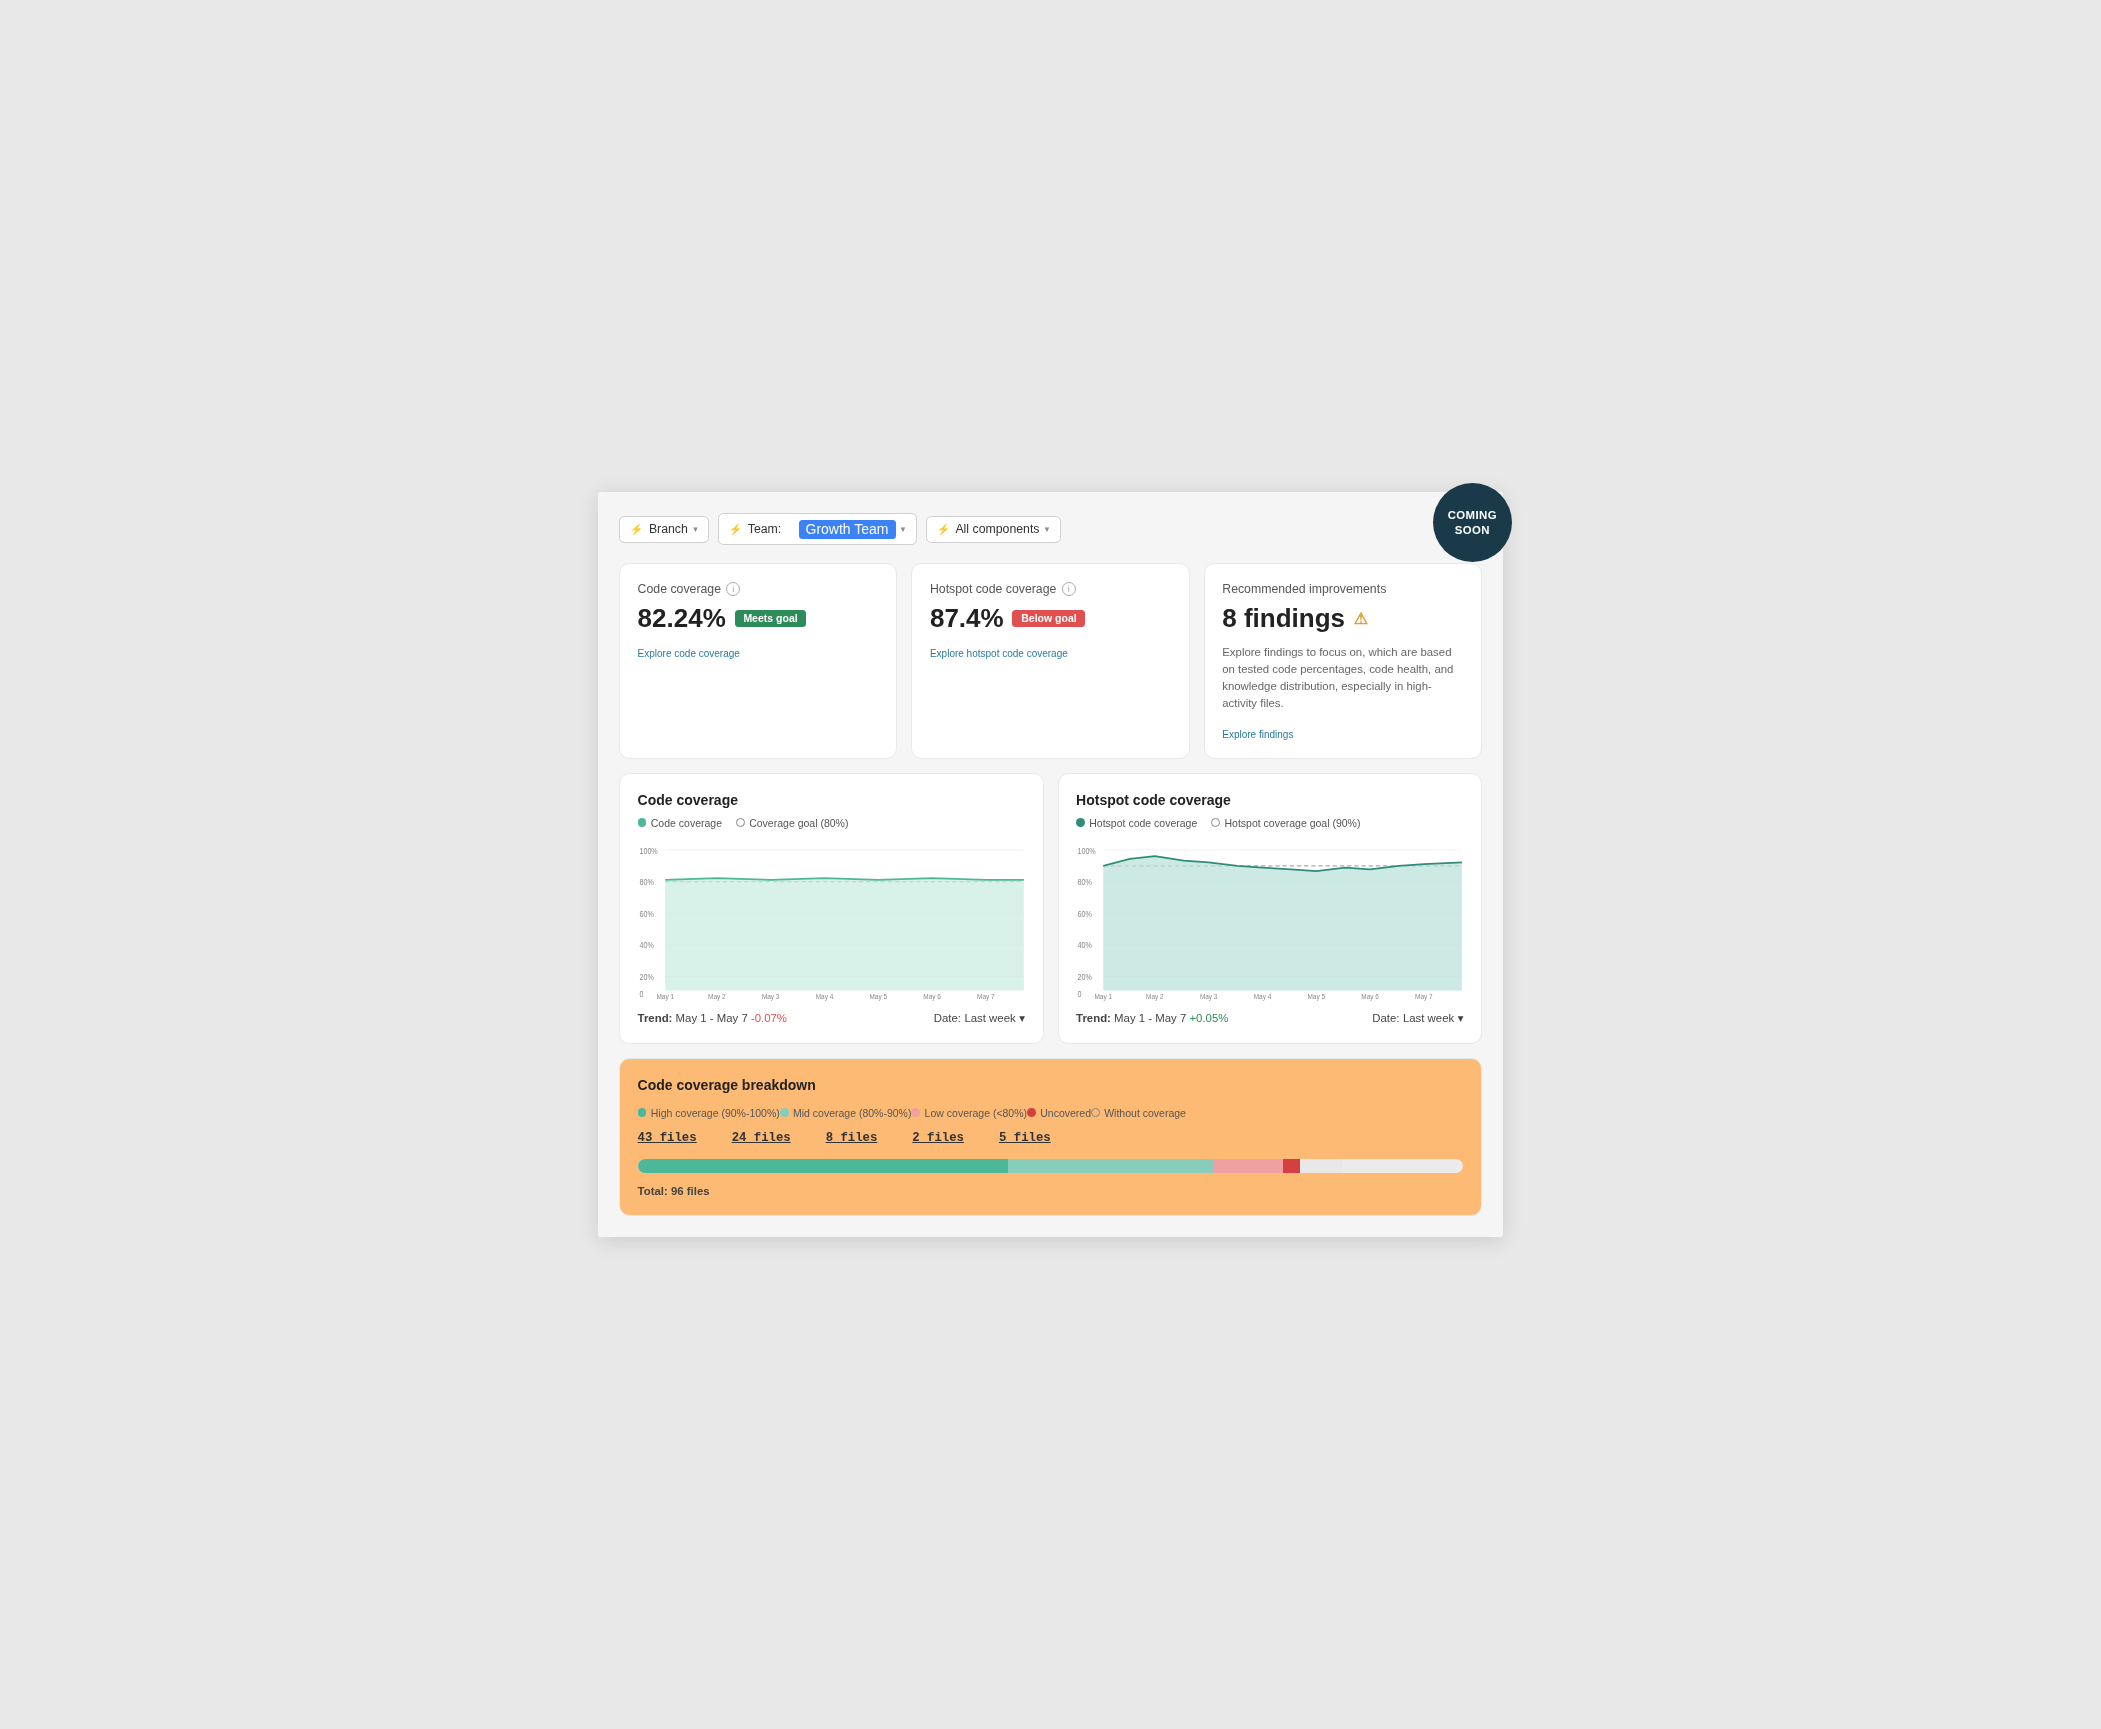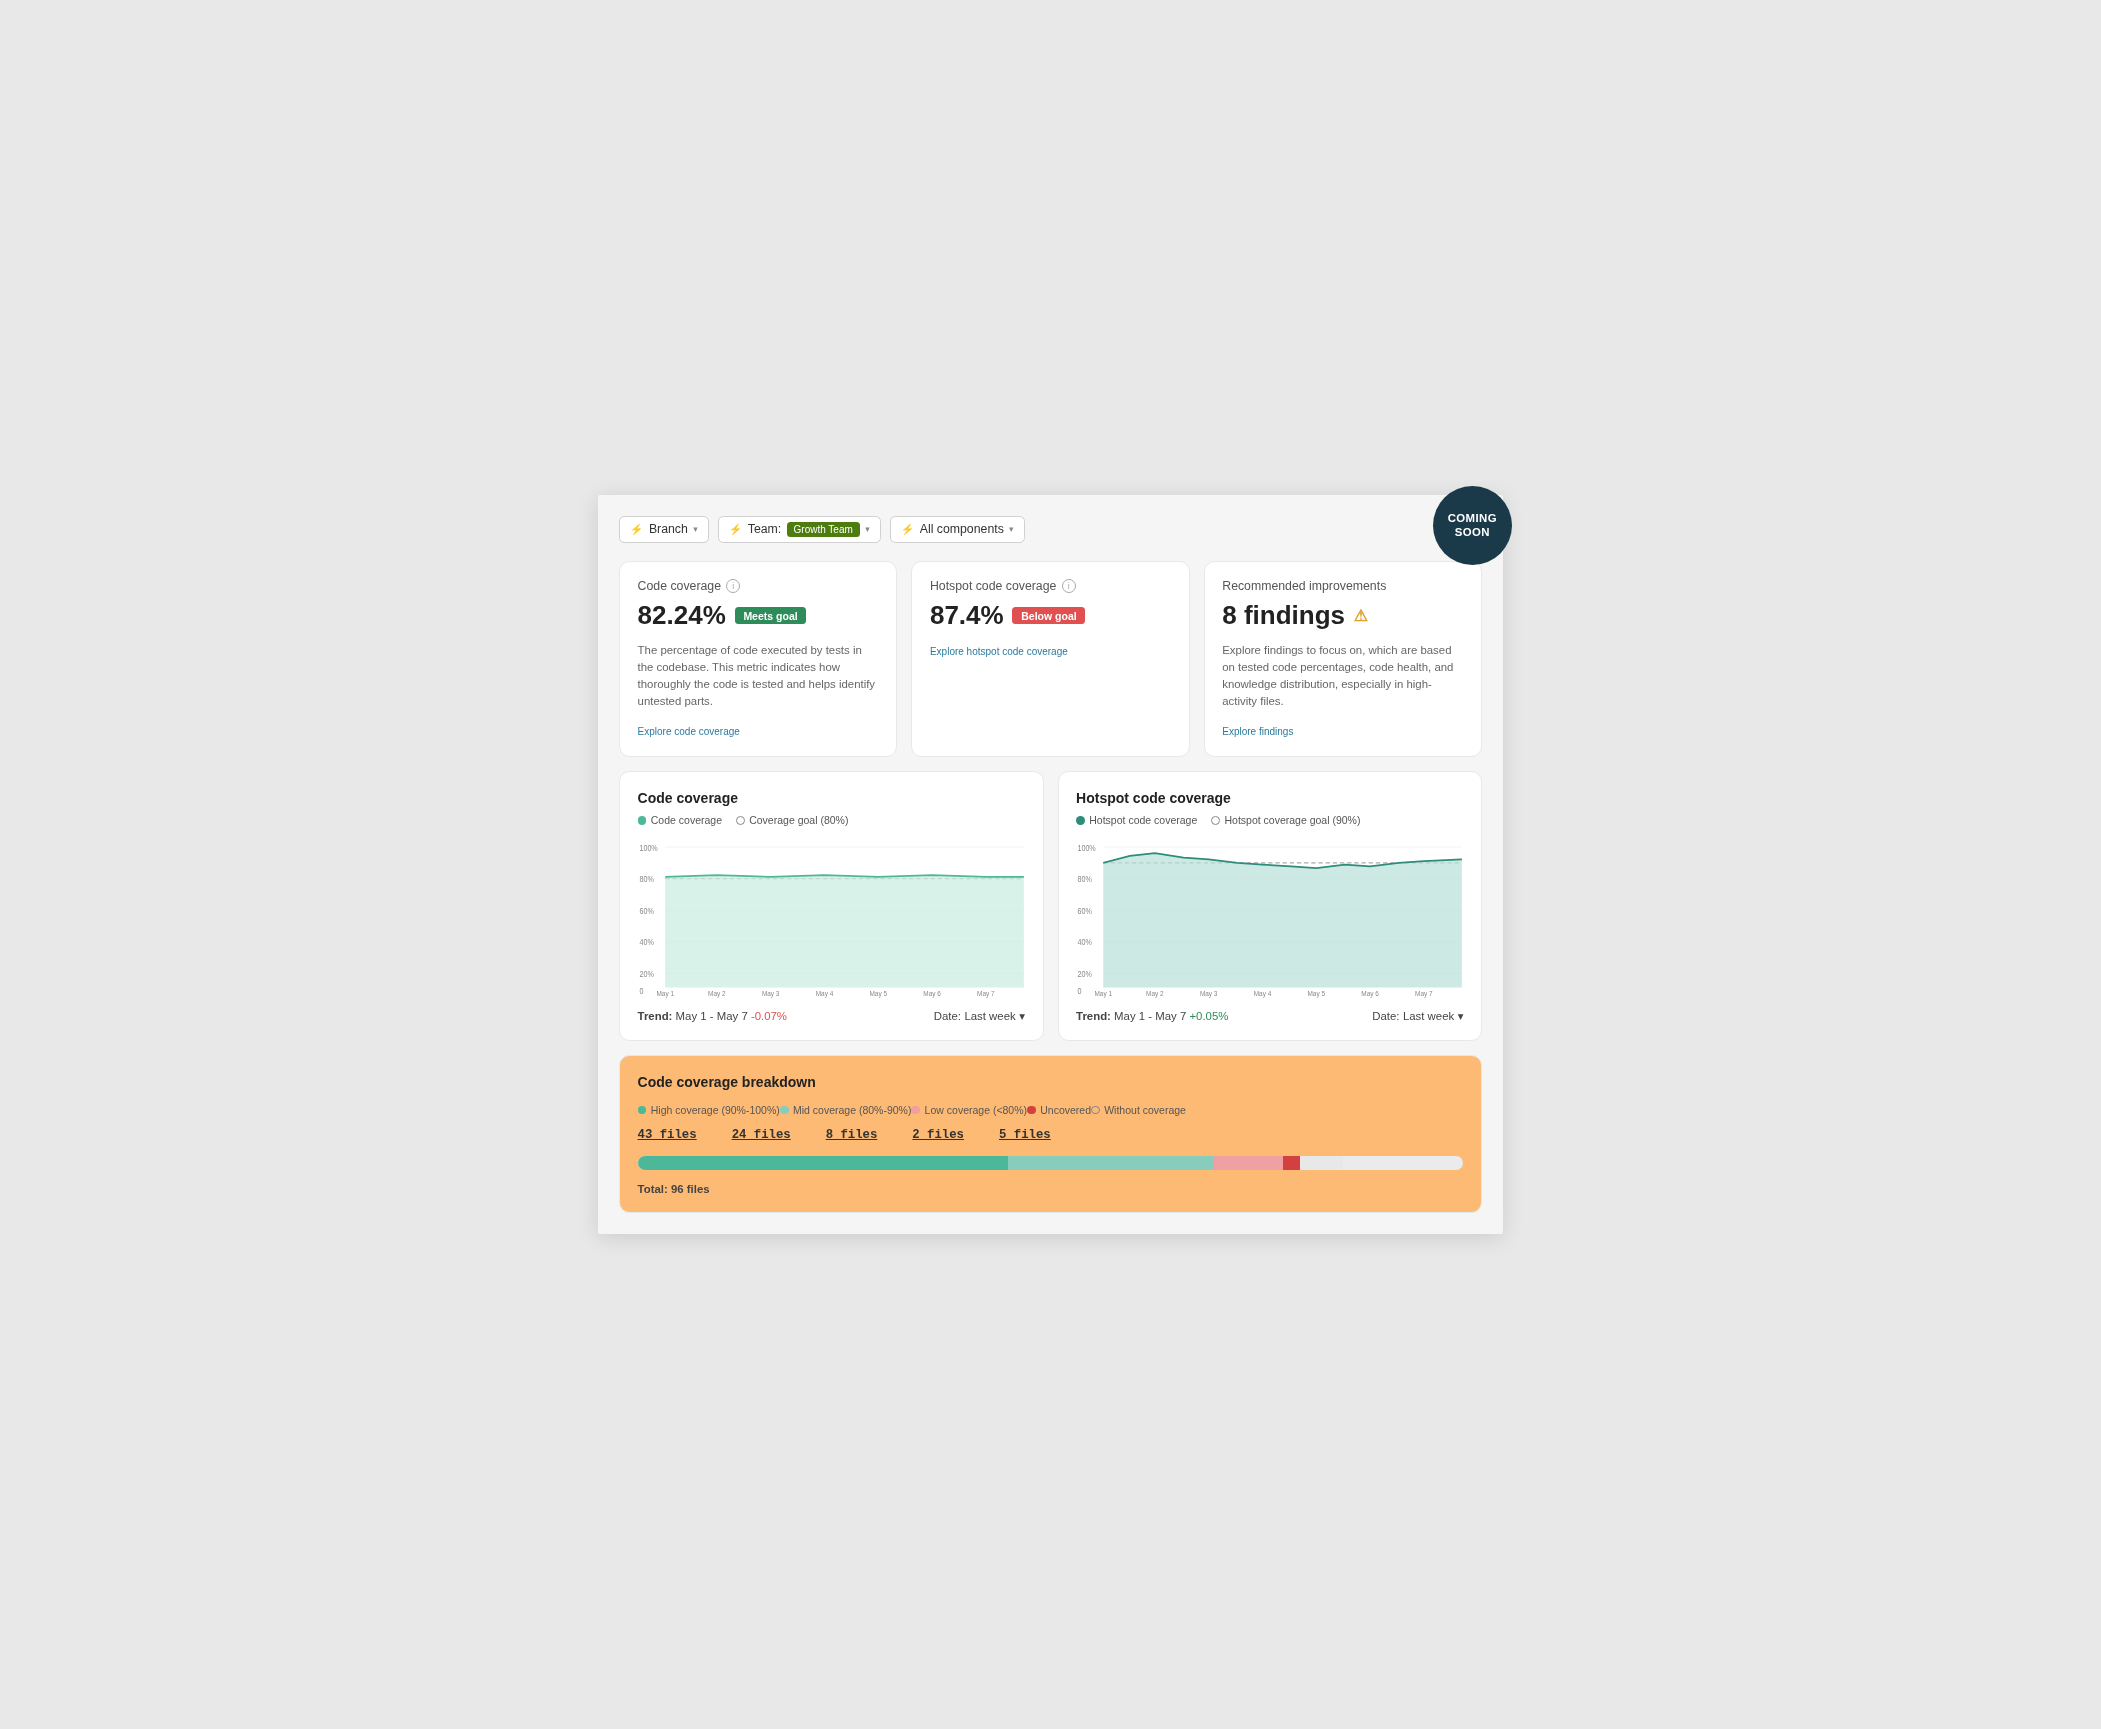--- a/index.html
+++ b/index.html
@@ -54,25 +54,26 @@
       border-radius: 5.3px;
       padding: 5.3px 10.5px;
       background: white;
       cursor: pointer;
       font-size: 12.3px;
       color: #333;
     }
     .filter-btn .filter-icon { color: #888; font-size: 10.5px; }
     .filter-btn .chevron { color: #888; font-size: 8.8px; }
     .filter-btn.team-btn .team-label {
-      background: #4d7c0f;
+      background: #3b82f6;
       color: white;
       border-radius: 3.5px;
       padding: 1.8px 7px;
-      font-size: 10px;
+      font-size: 14px;
+      margin-left: 12px;
     }
     .toolbar-spacer { flex: 1; }
     .date-range-btn {
       border: 0.9px solid #d0d0d0;
       border-radius: 5.3px;
       padding: 5.3px 10.5px;
       background: white;
       cursor: pointer;
       font-size: 12.3px;
       color: #333;
@@ -289,21 +290,20 @@
 
     <div class="card">
       <div class="card-title">
         <span>Code coverage</span>
         <span class="info-icon">i</span>
       </div>
       <div class="card-value">
         <span>82.24%</span>
         <span class="badge badge-green">Meets goal</span>
       </div>
-      <div class="card-desc">The percentage of code executed by tests in the codebase. This metric indicates how thoroughly the code is tested and helps identify untested parts.</div>
       <a class="card-link">Explore code coverage</a>
     </div>
 
     <div class="card">
       <div class="card-title">
         <span>Hotspot code coverage</span>
         <span class="info-icon">i</span>
       </div>
       <div class="card-value">
         <span>87.4%</span>

